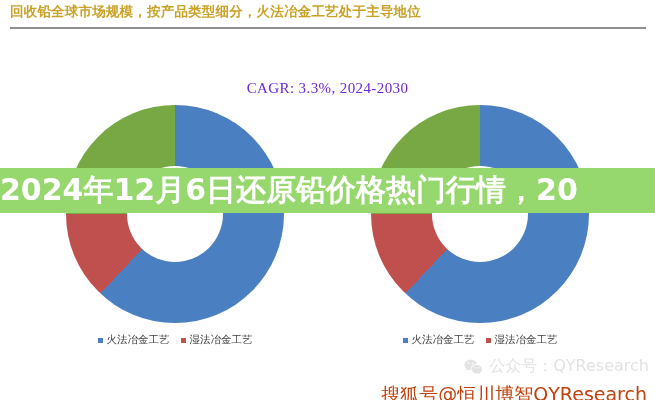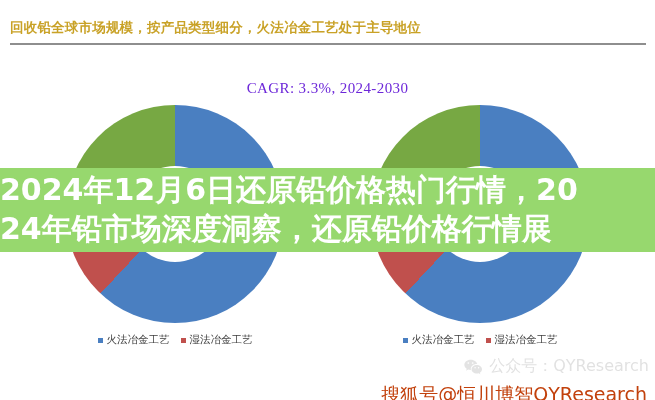--- a/index.html
+++ b/index.html
@@ -6,21 +6,21 @@
   html, body { width:655px; height:400px; overflow:hidden; }
   body {
     background:#ffffff;
     font-family:"Liberation Sans", sans-serif;
     position:relative;
   }
 
   
   .header {
     position:absolute;
-    left:0; top:16px;
+    left:0; top:0;
     width:632px; height:30px;text-align:right;
   }
   .header-title {
     position:absolute;
     left:10px; top:3px;
     font-family:"Liberation Serif", serif;
     font-size:13.5px;
     font-weight:bold;
     color:#c9a227;
     letter-spacing:0.2px;
@@ -216,21 +216,20 @@
         <span class="legend-swatch" id="sw-r1" style="background: rgb(192, 80, 77);"></span>
         <span class="legend-label">湿法冶金工艺</span>
       </div>
     </div>
   </div>
 
 </div>
 
 <div class="overlay-banner">
   <div class="overlay-line">2024年12月6日还原铅价格热门行情，20</div>
-  <div class="overlay-line">24年铅市场深度洞察，还原铅价格行情展</div>
 </div>
 
 <div class="footer">
 
   <div class="watermark">
     <span class="wechat-icon">
       <svg viewBox="0 0 24 24" width="20" height="20" aria-hidden="true">
         <path fill="#bdbdbd" d="M9 3.2C4.9 3.2 1.6 6 1.6 9.4c0 1.9 1.1 3.6 2.8 4.8l-.7 2.2 2.5-1.3c.9.3 1.8.4 2.8.4h.5c-.1-.4-.2-.9-.2-1.3 0-3.3 3.2-5.9 7.2-5.9h.5C16.3 5.4 13 3.2 9 3.2zm-2.6 3a1 1 0 110 2 1 1 0 010-2zm5.2 0a1 1 0 110 2 1 1 0 010-2z"></path>
         <path fill="#bdbdbd" d="M16.6 9.6c-3.5 0-6.3 2.3-6.3 5.1 0 2.9 2.8 5.2 6.3 5.2.8 0 1.5-.1 2.2-.3l2 1-.5-1.8c1.5-1 2.5-2.4 2.5-4.1 0-2.8-2.8-5.1-6.2-5.1zm-2.1 2.5a.85.85 0 110 1.7.85.85 0 010-1.7zm4.2 0a.85.85 0 110 1.7.85.85 0 010-1.7z"></path>
       </svg>

